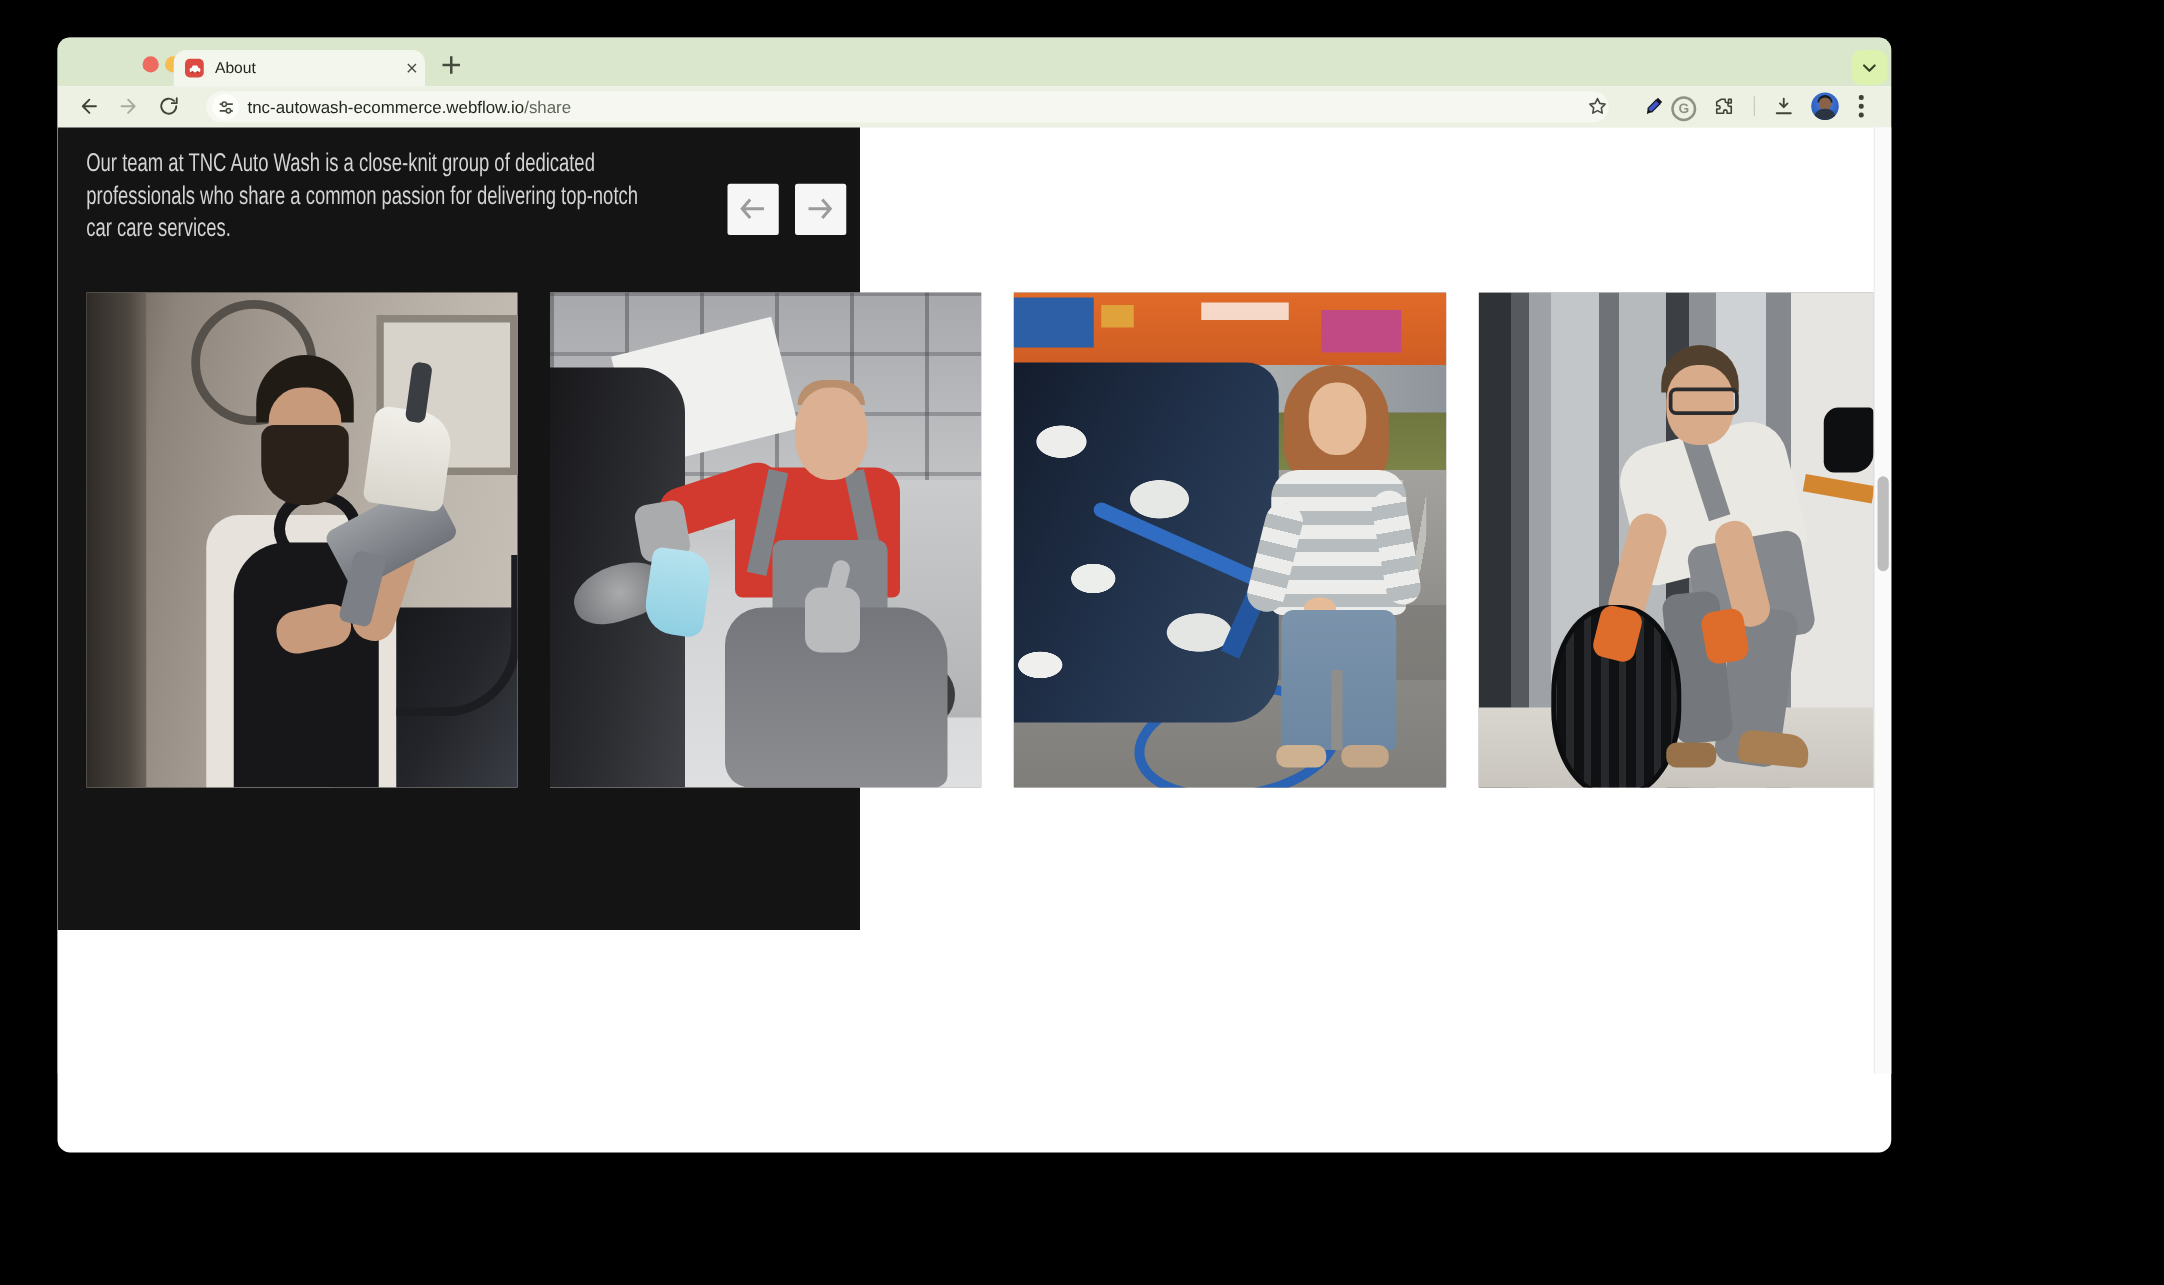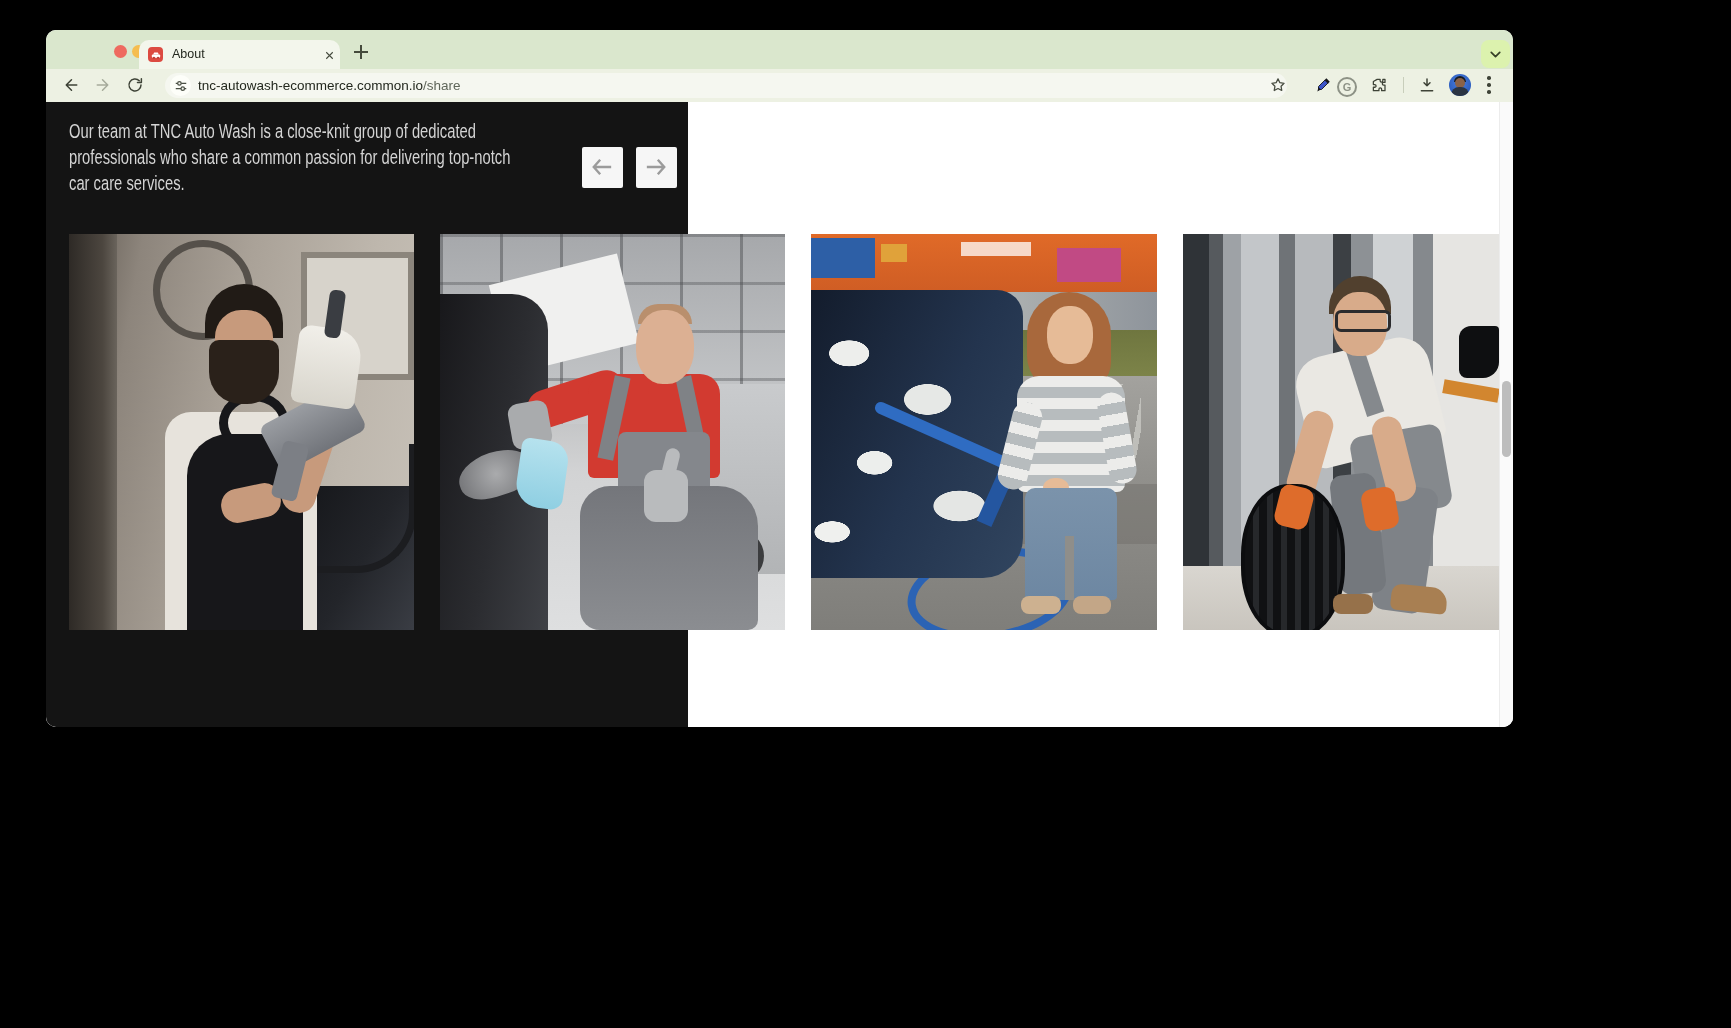--- a/index.html
+++ b/index.html
@@ -2,21 +2,21 @@
 <html><head>
 <meta charset="utf-8">
 <style>
   html,body{margin:0;padding:0;}
   body{
     width:1731px;height:1028px;background:#000;position:relative;overflow:hidden;
     font-family:"Liberation Sans",sans-serif;
   }
   .abs{position:absolute;}
   
-  .window{left:46px;top:30px;width:1467px;height:697px;border-radius:10px;overflow:hidden;background:#fff;}
+  .window{left:46px;top:30px;width:1467px;height:892px;border-radius:10px;overflow:hidden;background:#fff;}
   
   .tabstrip{left:0;top:0;width:1467px;height:39px;background:#dae7cd;}
   .tl{width:13px;height:13px;border-radius:50%;top:15px;}
   .tl.red{left:68px;background:#ee6a5f;}
   .tl.yellow{left:86px;background:#f5bd4f;}
   .tl.green{left:104px;background:#62c454;}
   .tab{left:93px;top:10px;width:201px;height:29px;background:#f3f6ec;border-radius:10px 10px 0 0;}
   .favicon{left:9px;top:7px;width:15px;height:15px;border-radius:4px;background:#dc4a41;}
   .favicon svg{position:absolute;left:1.5px;top:1.5px;}
   .tab-title{left:33px;top:7px;font-size:12.5px;color:#23271e;}
@@ -232,21 +232,21 @@
     </div>
 
     <div class="abs pill">
       <div class="abs tune-circle">
         <svg width="14" height="14" viewBox="0 0 16 16">
           <path d="M2 5 h12 M2 11 h12" stroke="#4a4f44" stroke-width="1.6"></path>
           <circle cx="6.2" cy="5" r="2" fill="#f5f7f0" stroke="#4a4f44" stroke-width="1.4"></circle>
           <circle cx="10" cy="11" r="2" fill="#f5f7f0" stroke="#4a4f44" stroke-width="1.4"></circle>
         </svg>
       </div>
-      <div class="abs url"><span class="domain">tnc-autowash-ecommerce.common.io</span><span class="path">/share</span></div>
+      <div class="abs url"><span class="domain">tnc-autowash-ecommerce.webflow.io</span><span class="path">/share</span></div>
       <div class="abs star">
         <svg width="18" height="18" viewBox="0 0 24 24">
             <path d="M12 3.8 l2.5 5.1 5.6 .8 -4 4 .9 5.6 -5 -2.6 -5 2.6 .9 -5.6 -4 -4 5.6 -.8 z" stroke="#474c40" stroke-width="1.7" fill="none" stroke-linejoin="round"></path>
           </svg>
       </div>
     </div>
 
     <div class="abs ext eyedropper">
       <svg width="18" height="18" viewBox="0 0 24 24">
         <path d="M16.5 3 l4.5 4.5 -3 3 -4.5 -4.5 z" fill="#15151a"></path>

